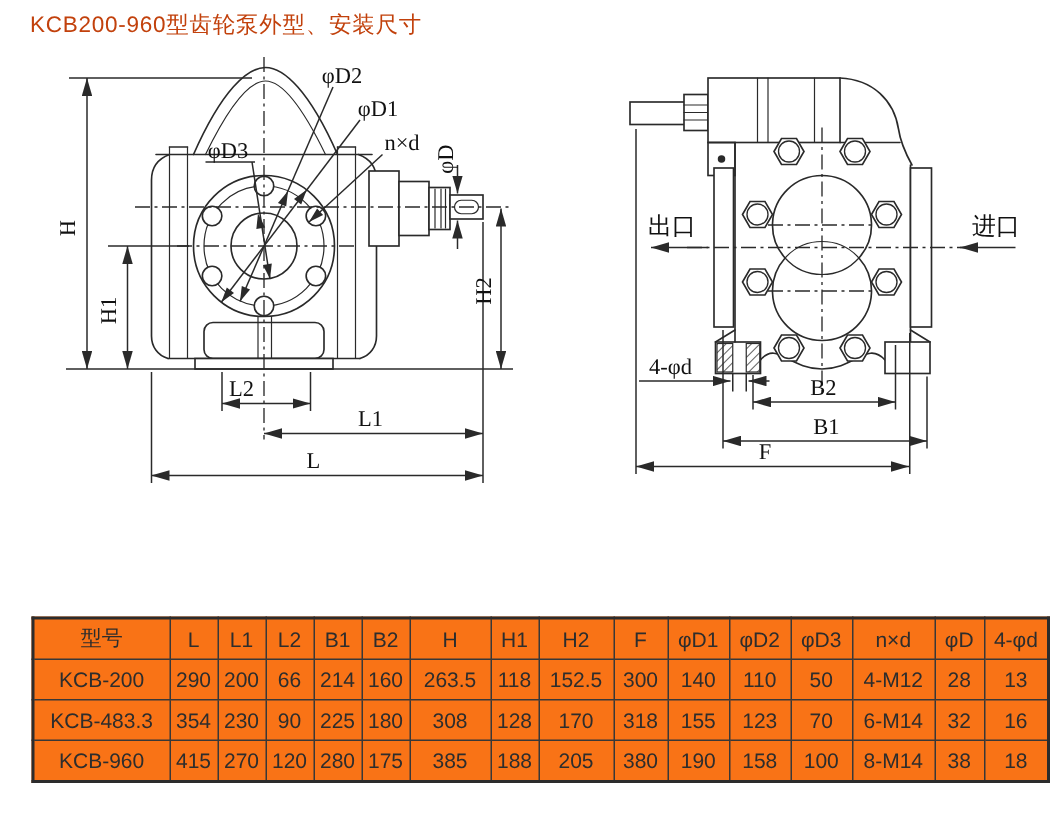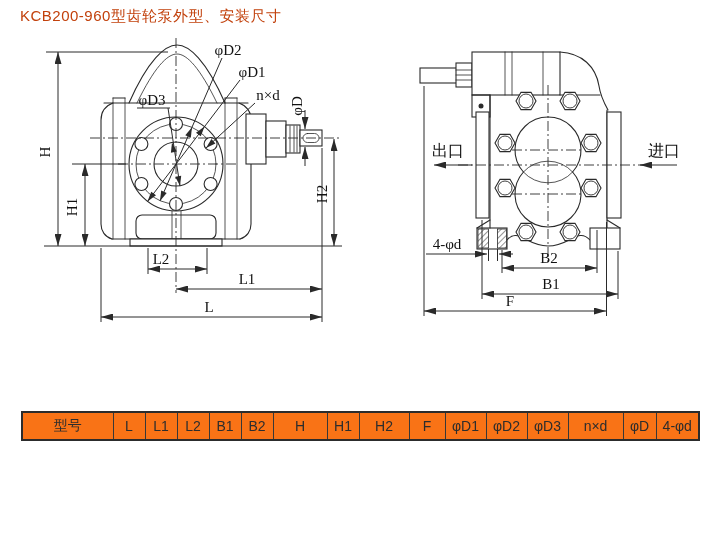--- a/index.html
+++ b/index.html
@@ -236,15 +236,69 @@
       <th>H1</th>
       <th>H2</th>
       <th>F</th>
       <th>φD1</th>
       <th>φD2</th>
       <th>φD3</th>
       <th>n×d</th>
       <th>φD</th>
       <th>4-φd</th>
     </tr>
+    <tr>
+      <td>KCB-200</td>
+      <td>290</td>
+      <td>200</td>
+      <td>66</td>
+      <td>214</td>
+      <td>160</td>
+      <td>263.5</td>
+      <td>118</td>
+      <td>152.5</td>
+      <td>300</td>
+      <td>140</td>
+      <td>110</td>
+      <td>50</td>
+      <td>4-M12</td>
+      <td>28</td>
+      <td>13</td>
+    </tr>
+    <tr>
+      <td>KCB-483.3</td>
+      <td>354</td>
+      <td>230</td>
+      <td>90</td>
+      <td>225</td>
+      <td>180</td>
+      <td>308</td>
+      <td>128</td>
+      <td>170</td>
+      <td>318</td>
+      <td>155</td>
+      <td>123</td>
+      <td>70</td>
+      <td>6-M14</td>
+      <td>32</td>
+      <td>16</td>
+    </tr>
+    <tr>
+      <td>KCB-960</td>
+      <td>415</td>
+      <td>270</td>
+      <td>120</td>
+      <td>280</td>
+      <td>175</td>
+      <td>385</td>
+      <td>188</td>
+      <td>205</td>
+      <td>380</td>
+      <td>190</td>
+      <td>158</td>
+      <td>100</td>
+      <td>8-M14</td>
+      <td>38</td>
+      <td>18</td>
+    </tr>
     </tbody>
   </table>
 </div>
 
 </body></html>

